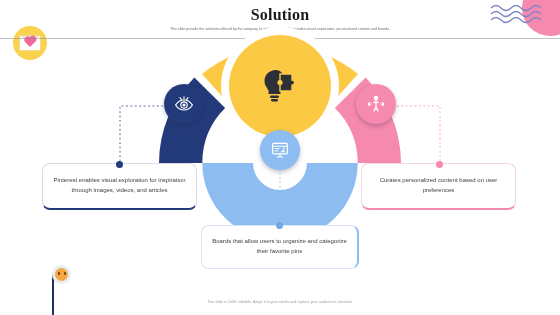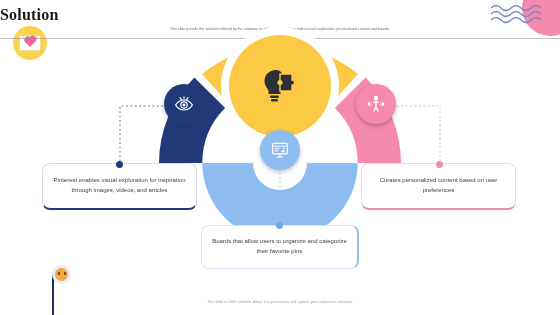--- a/index.html
+++ b/index.html
@@ -8,20 +8,21 @@
     background:#ffffff;
     font-family:"Liberation Sans", sans-serif;
     overflow:hidden;
     position:relative;
   }
   .slide{position:absolute;inset:0;overflow:hidden;background:#fff;}
 
   
   .title{
     position:absolute;left:0;right:0;top:6px;
+    text-align:center;
     font-family:"Liberation Serif", serif;
     font-size:16px;font-weight:700;color:#1b1b1b;
     letter-spacing:.2px;
   }
   .subtitle{
     position:absolute;left:110px;right:110px;top:27px;
     text-align:center;
     font-size:3.5px;line-height:1.5;
     color:#6b6b75;
     letter-spacing:.05px;

